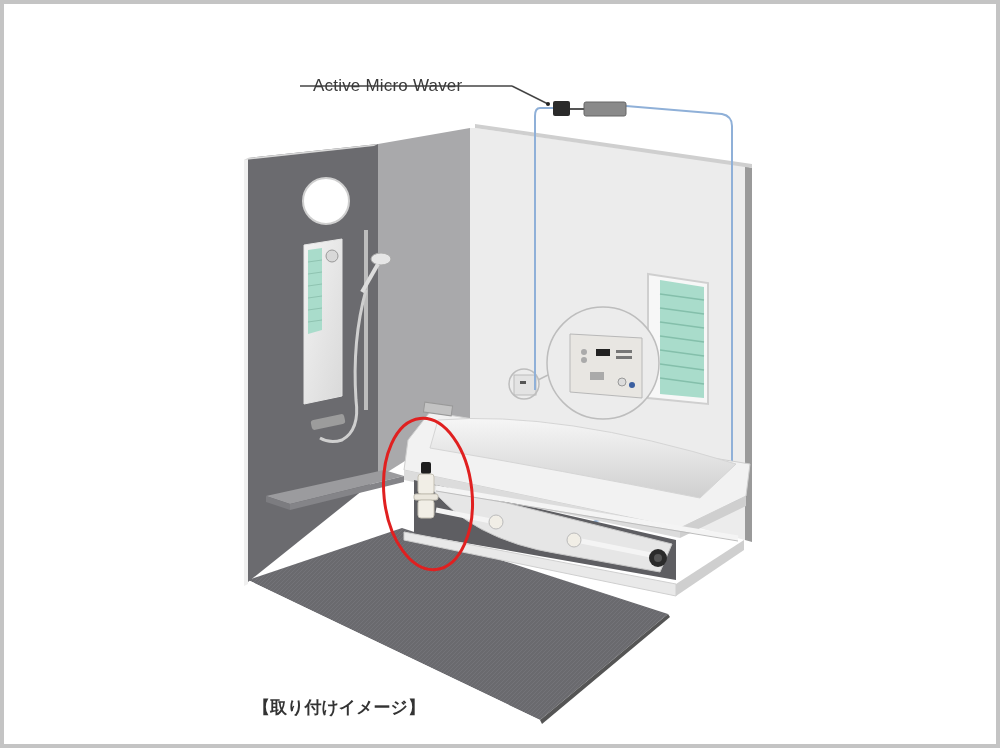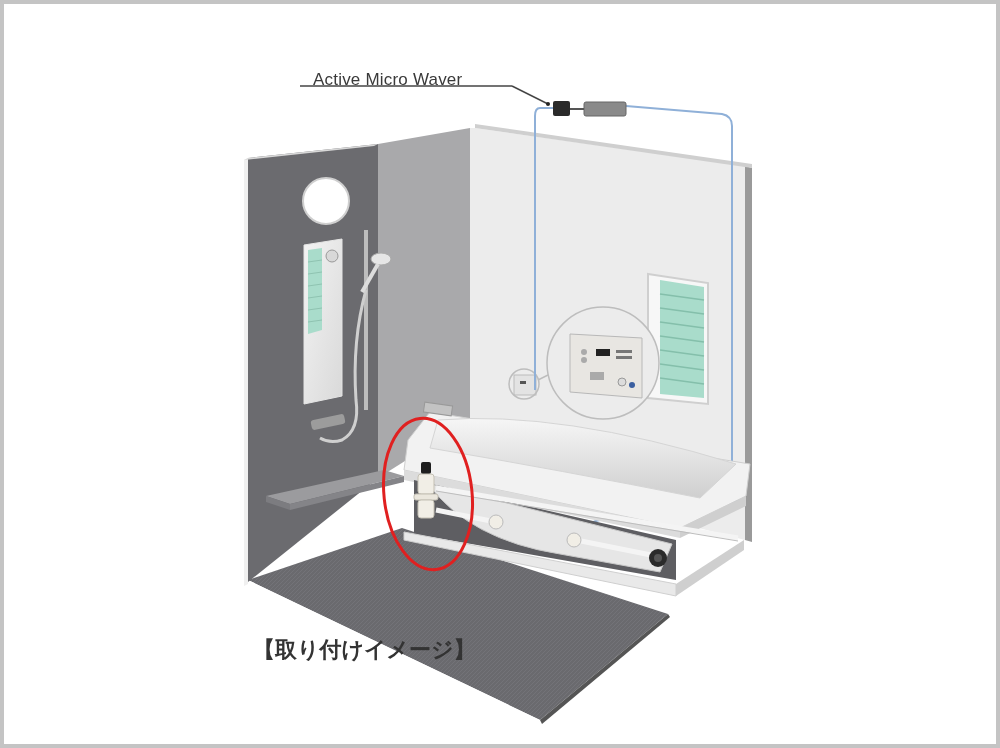--- a/index.html
+++ b/index.html
@@ -1,20 +1,20 @@
 <!DOCTYPE html>
 <html><head>
   <meta charset="utf-8">
   <style>
     html, body { margin: 0; padding: 0; background: #c4c4c4; }
     body { width: 1000px; height: 748px; position: relative; overflow: hidden; font-family: "DejaVu Sans", sans-serif; }
     .frame { position: absolute; left: 4px; top: 4px; width: 992px; height: 740px; background: #ffffff; }
     svg.scene { position: absolute; left: 0; top: 0; }
-    .label-callout { position: absolute; left: 313px; top: 70px; font-family: "Liberation Sans", sans-serif; font-size: 17px; color: #3a3a3a; letter-spacing: 0.2px; white-space: nowrap; }
-    .caption { position: absolute; left: 253px; top: 635px; font-family: "DejaVu Sans", sans-serif; font-size: 22px; font-weight: bold; color: #333; white-space: nowrap; }
+    .label-callout { position: absolute; left: 313px; top: 76px; font-family: "Liberation Sans", sans-serif; font-size: 17px; color: #3a3a3a; letter-spacing: 0.2px; white-space: nowrap; }
+    .caption { position: absolute; left: 253px; top: 696px; font-family: "DejaVu Sans", sans-serif; font-size: 17px; font-weight: bold; color: #333; white-space: nowrap; }
   </style>
 </head>
 <body>
 
 <div class="frame"></div>
 
 <svg class="scene" width="1000" height="748" viewBox="0 0 1000 748">
   <defs>
     <pattern id="floorTex" width="4" height="4" patternUnits="userSpaceOnUse">
       <rect width="4" height="4" fill="#6a6a6e"></rect>

